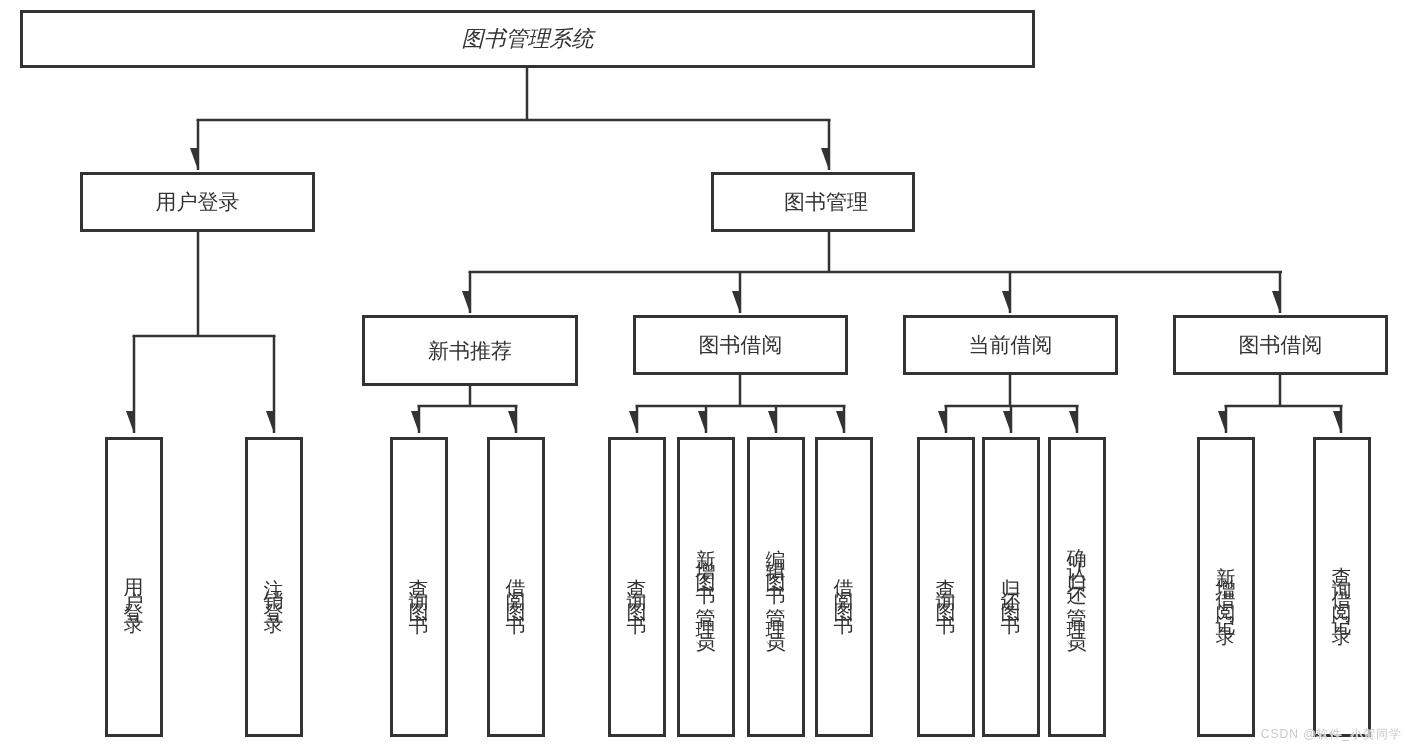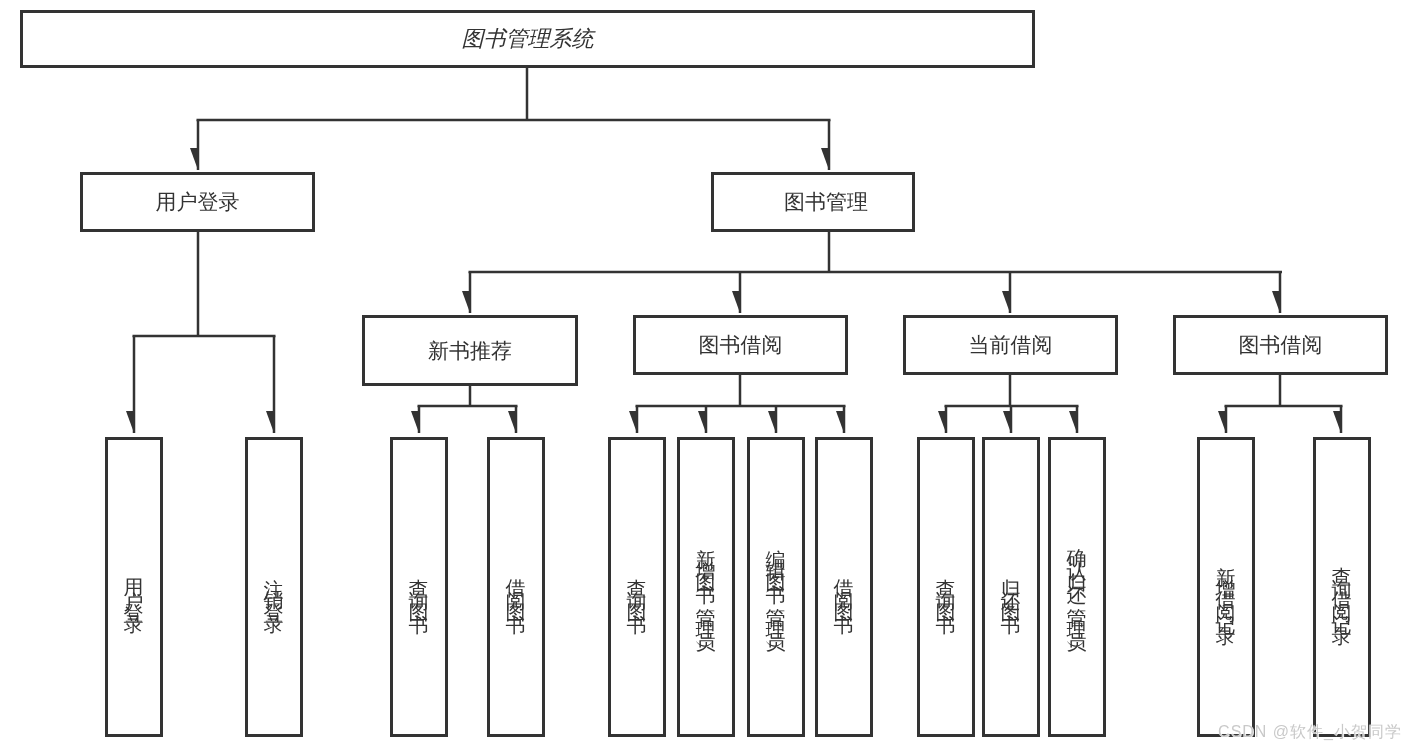--- a/index.html
+++ b/index.html
@@ -30,21 +30,21 @@
     writing-mode: vertical-rl;
     text-orientation: mixed;
     font-size: 20px;
     letter-spacing: 12px;
     line-height: 1;
   }
   .watermark {
     position: absolute;
     right: 3px;
     bottom: 4px;
-    font-size: 16px;
+    font-size: 12px;
     letter-spacing: 1px;
     color: #c9c9c9;
     text-shadow: 0 0 1px #ffffff, 1px 1px 0 rgba(255,255,255,0.85);
     z-index: 3;
     white-space: nowrap;
   }
 </style>
 </head>
 <body>
 

